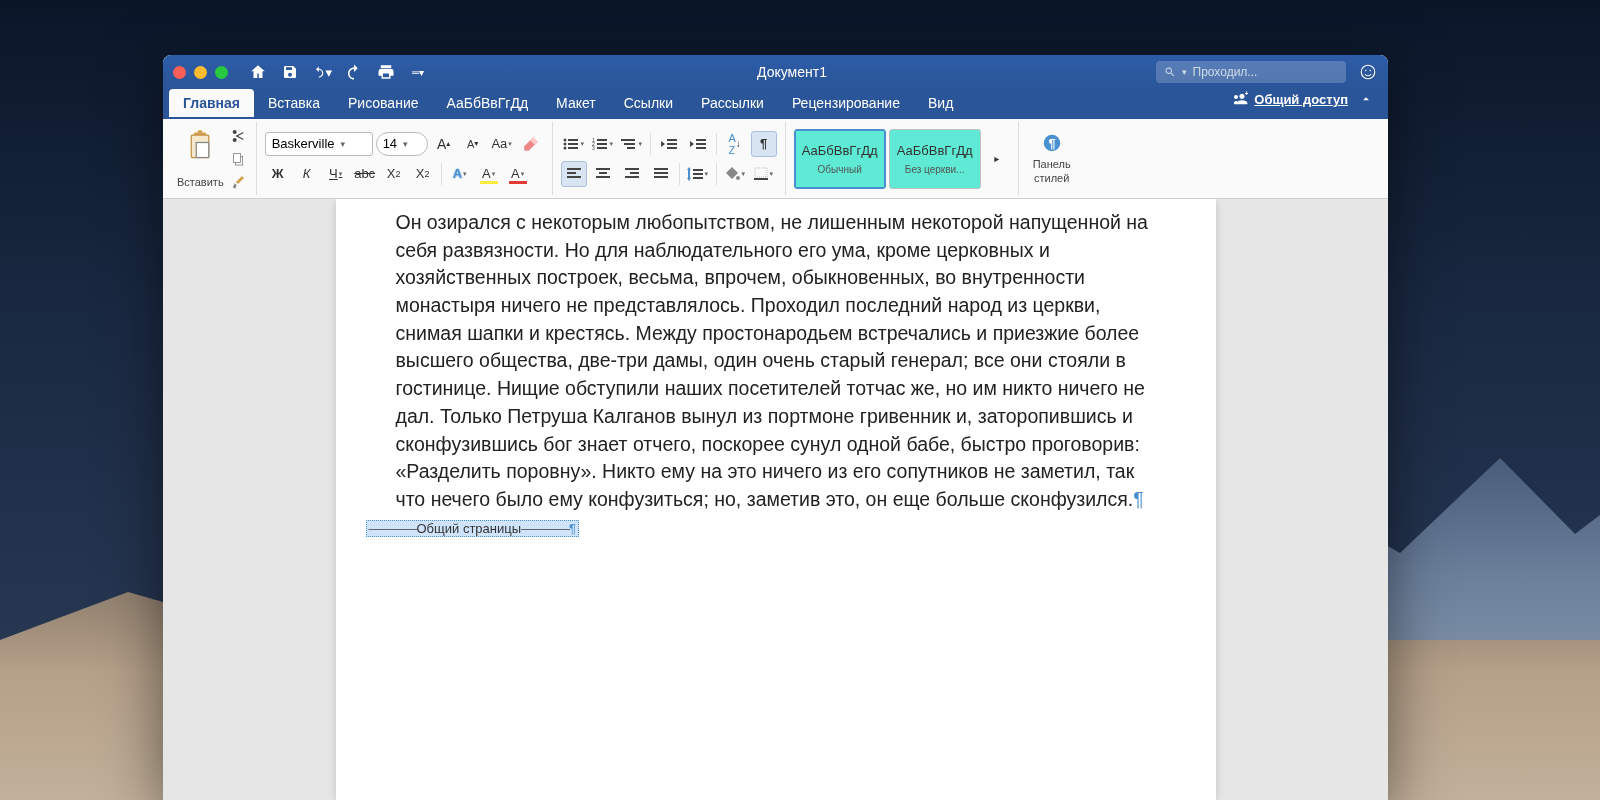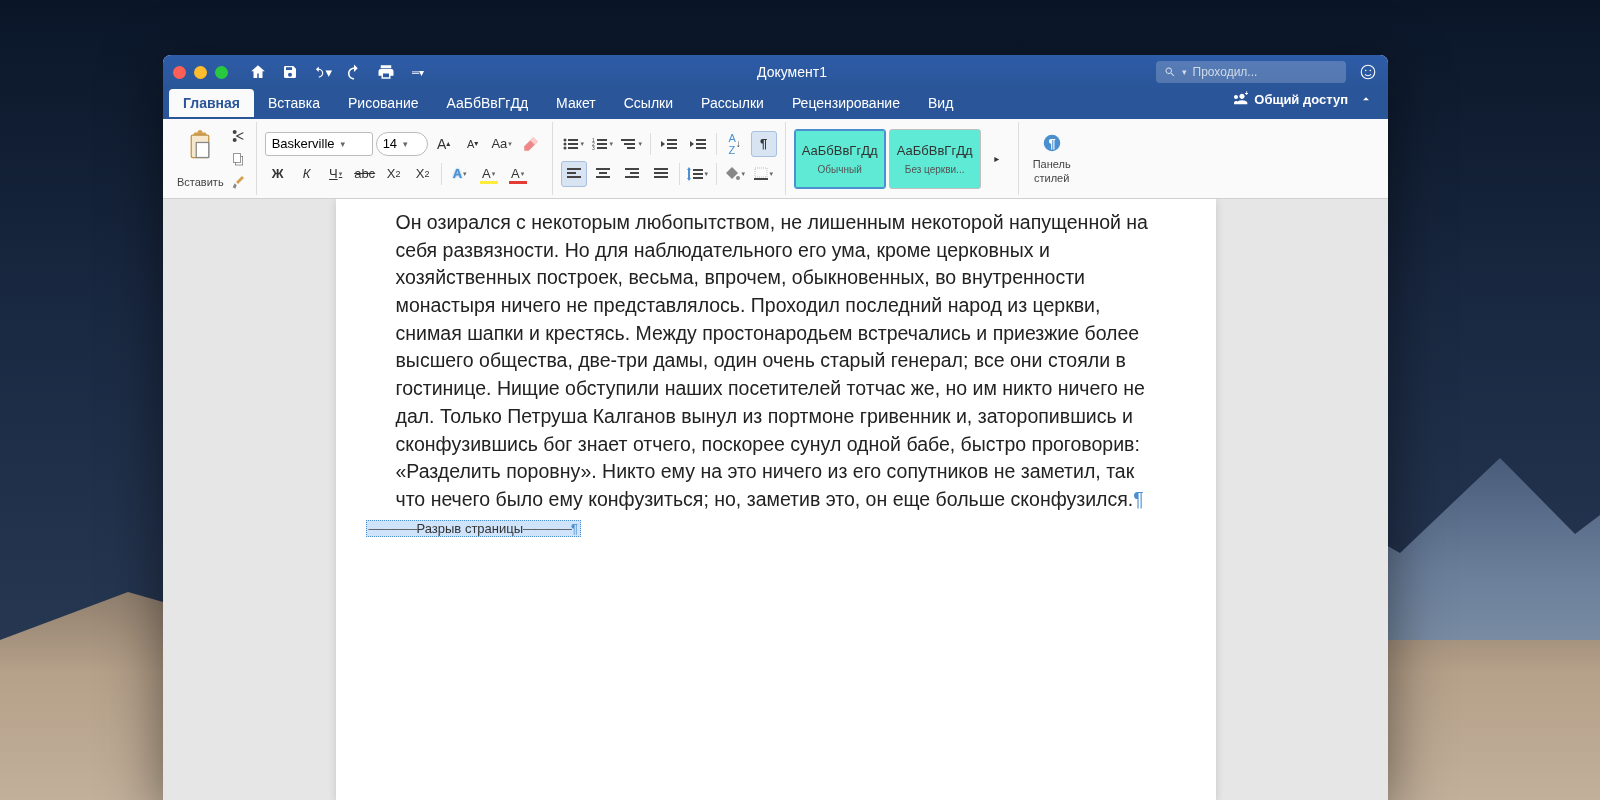--- a/index.html
+++ b/index.html
@@ -14,21 +14,21 @@
 .tb-icons { display: flex; gap: 12px; align-items: center; }
 .tb-icon { width: 20px; height: 20px; display: flex; align-items: center; justify-content: center; cursor: pointer; }
 .tb-icon svg { fill: #fff; }
 .title { flex: 1; text-align: center; font-size: 14px; }
 .search-box { background: rgba(255,255,255,0.2); border-radius: 4px; height: 22px; padding: 0 8px; display: flex; align-items: center; gap: 6px; color: #d0dce8; font-size: 12px; min-width: 190px; }
 .smiley { margin-left: 12px; width: 20px; height: 20px; }
 .tabbar { height: 30px; background: #2a5598; display: flex; align-items: flex-start; padding: 0 6px; color: #fff; font-size: 14px; }
 .tab { padding: 6px 14px; cursor: pointer; }
 .tab.active { background: #fafafa; color: #2a5598; border-radius: 4px 4px 0 0; font-weight: 600; }
 .tb-right { margin-left: auto; display: flex; align-items: center; gap: 8px; padding-right: 6px; }
-.share { display: flex; align-items: center; gap: 6px; font-size: 13px; font-weight: 600; }
+.share { display: flex; align-items: center; gap: 6px; font-size: 13px; font-weight: 600; text-decoration: underline; }
 .ribbon { height: 80px; background: #fafafa; border-bottom: 1px solid #d0d0d0; display: flex; align-items: stretch; padding: 3px 6px; gap: 0; }
 .group { border-right: 1px solid #ddd; padding: 2px 8px; display: flex; flex-direction: column; justify-content: center; gap: 4px; }
 .group.last { border-right: none; }
 .paste-grp { display: flex; flex-direction: column; align-items: center; gap: 16px; justify-content: center; }
 .paste-icon { width: 32px; height: 30px; }
 .paste-label { font-size: 11px; color: #444; }
 .mini-col { display: flex; flex-direction: column; gap: 5px; margin-left: 4px; }
 .mini-btn { width: 20px; height: 18px; display: flex; align-items: center; justify-content: center; cursor: pointer; }
 .combo { height: 24px; border: 1px solid #bbb; background: #fff; display: flex; align-items: center; padding: 0 6px; font-size: 13px; border-radius: 3px; }
 .combo .arr { margin-left: 6px; color: #666; font-size: 9px; }
@@ -377,21 +377,21 @@
   </div>
 
   <div class="docarea">
     <div class="page">
       <div class="body-text">
         <span>Он озирался с некоторым любопытством, не лишенным некоторой напущенной на себя развязности. Но для наблюдательного его ума, кроме церковных и хозяйственных построек, весьма, впрочем, обыкновенных, во внутренности монастыря ничего не представлялось. Проходил последний народ из церкви, снимая шапки и крестясь. Между простонародьем встречались и приезжие более высшего общества, две-три дамы, один очень старый генерал; все они стояли в гостинице. Нищие обступили наших посетителей тотчас же, но им никто ничего не дал. Только Петруша Калганов вынул из портмоне гривенник и, заторопившись и сконфузившись бог знает отчего, поскорее сунул одной бабе, быстро проговорив: «Разделить поровну». Никто ему на это ничего из его сопутников не заметил, так что нечего было ему конфузиться; но, заметив это, он еще больше сконфузился.</span><span class="pilcrow">¶</span>
       </div>
       <div style="margin-left:-30px;">
         <span class="pagebreak">
           <span class="dash">————</span>
-            <span>Разрыв страницы</span>
+            <span>Общий страницы</span>
             <span class="dash">————</span>
             <span class="pilcrow">¶</span>
         </span>
       </div>
     </div>
   </div>
 
 </div>
 
 </body></html>

